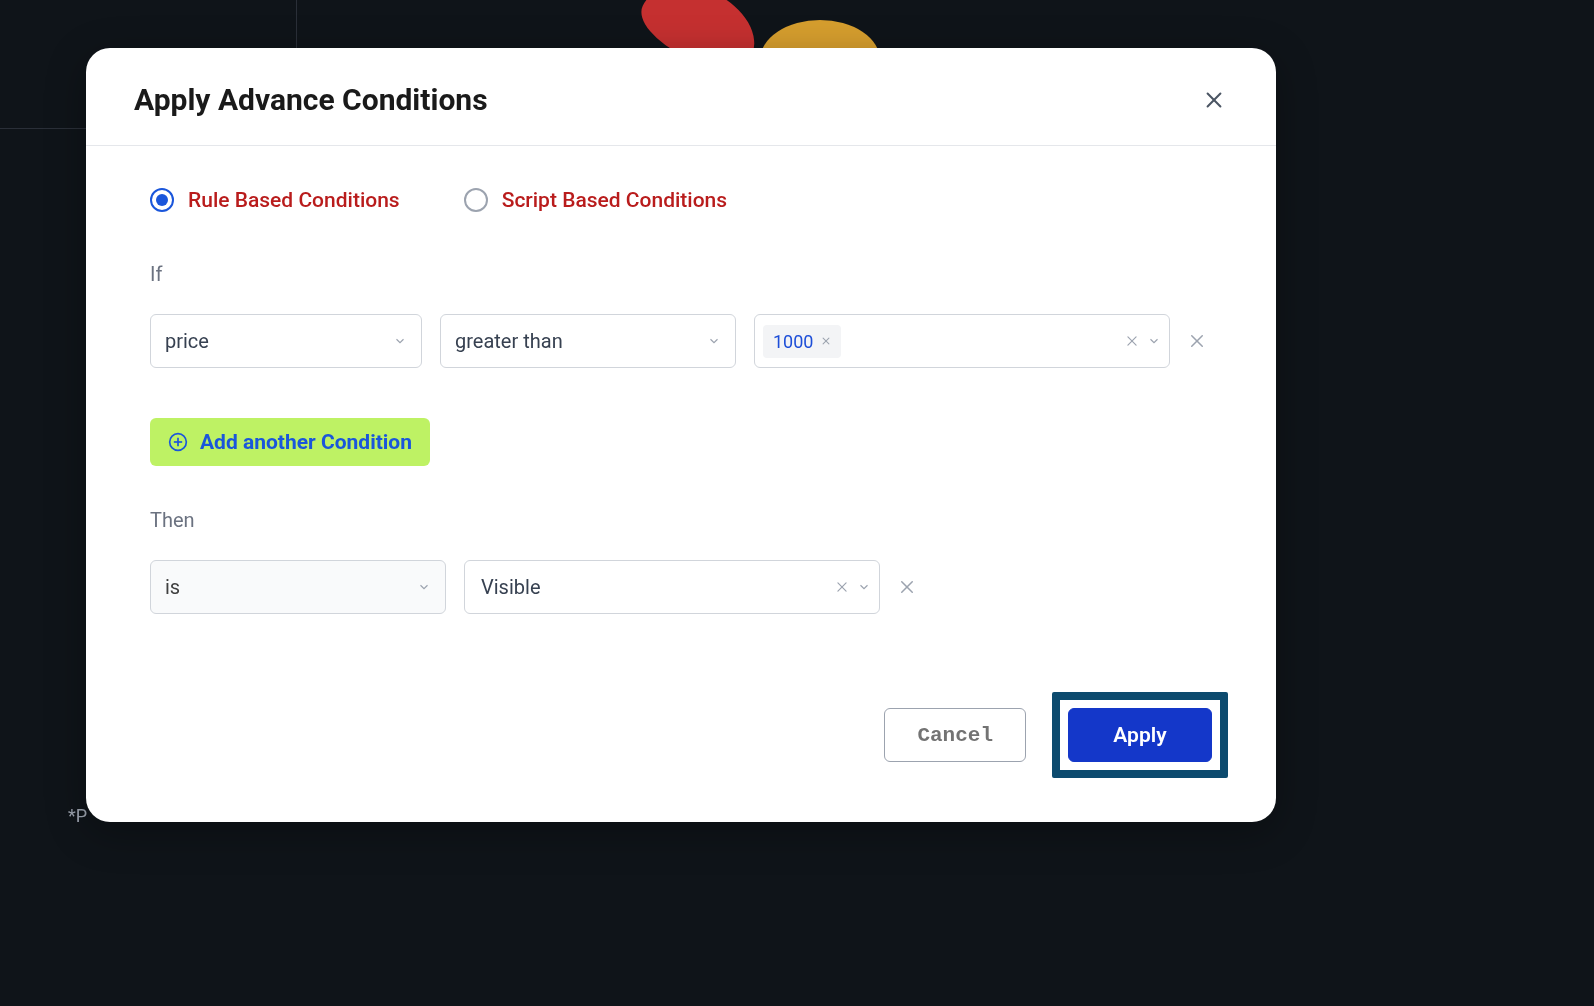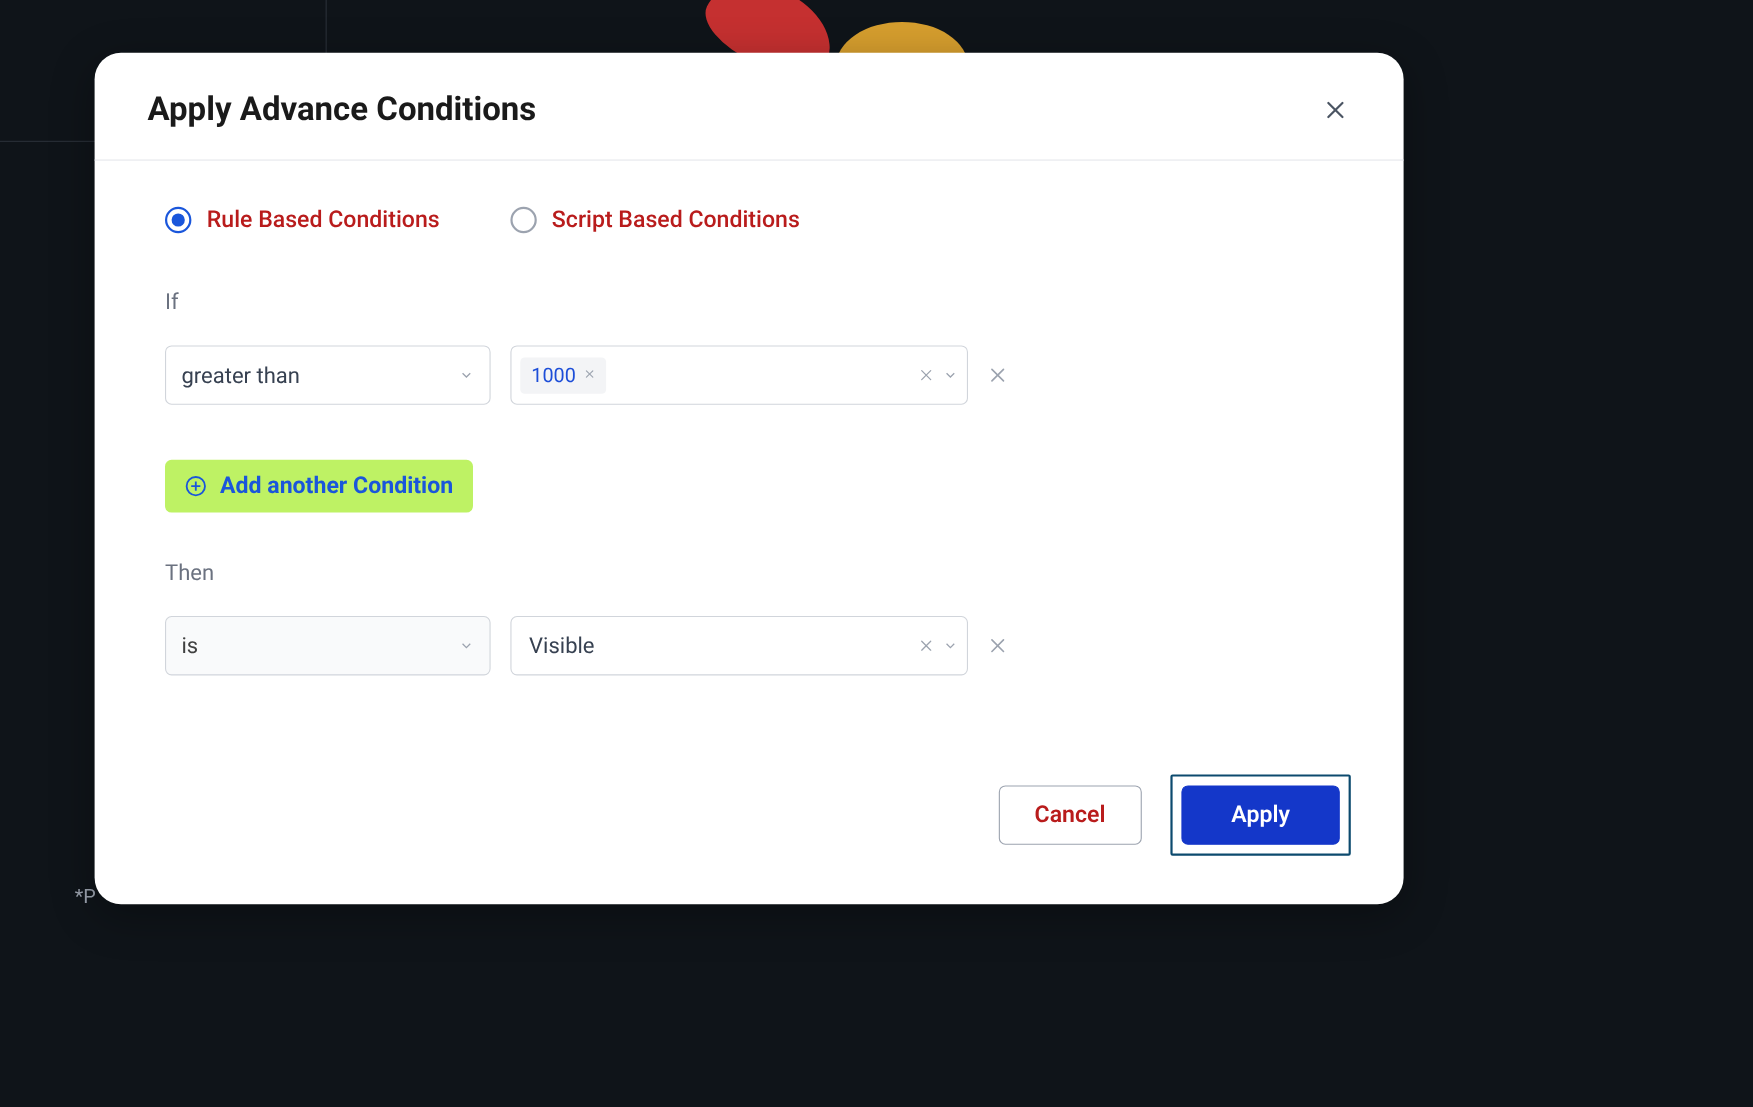--- a/index.html
+++ b/index.html
@@ -227,30 +227,31 @@
       font-size: 21px;
       font-weight: 600;
       cursor: pointer;
       display: flex;
       align-items: center;
       justify-content: center;
     }
     .btn-secondary {
       background: #ffffff;
       border: 1px solid #9ca3af;
-      color: #b91c1c;
+      color: #737373;
+      font-family: Liberation Mono, monospace;
     }
     .btn-primary {
       background: #1437c9;
       border: 1px solid #1437c9;
       color: #ffffff;
       min-width: 144px;
     }
     .apply-highlight {
-      border: 2px solid #0c4a6e;
+      border: 8px solid #0c4a6e;
       padding: 8px;
       border-radius: 2px;
     }
   </style>
 </head>
 <body>
 
 <div class="backdrop-line-v"></div>
 <div class="backdrop-line-h"></div>
 <div class="backdrop-blob-red"></div>
@@ -280,20 +281,26 @@
       </div>
       <div class="radio-option">
         <div class="radio-circle"></div>
         <span class="radio-label">Script Based Conditions</span>
       </div>
     </div>
 
     <div class="section-label">If</div>
 
     <div class="condition-row">
+      <div class="select-box select-field">
+        <span>price</span>
+        <svg class="chevron" width="14" height="14" viewBox="0 0 24 24" fill="none" stroke="currentColor" stroke-width="2">
+            <polyline points="6 9 12 15 18 9"></polyline>
+          </svg>
+      </div>
       <div class="select-box select-operator">
         <span>greater than</span>
         <svg class="chevron" width="14" height="14" viewBox="0 0 24 24" fill="none" stroke="currentColor" stroke-width="2">
             <polyline points="6 9 12 15 18 9"></polyline>
           </svg>
       </div>
       <div class="select-box select-value">
         <span class="tag">
           <span>1000</span>
           <span class="tag-x">

